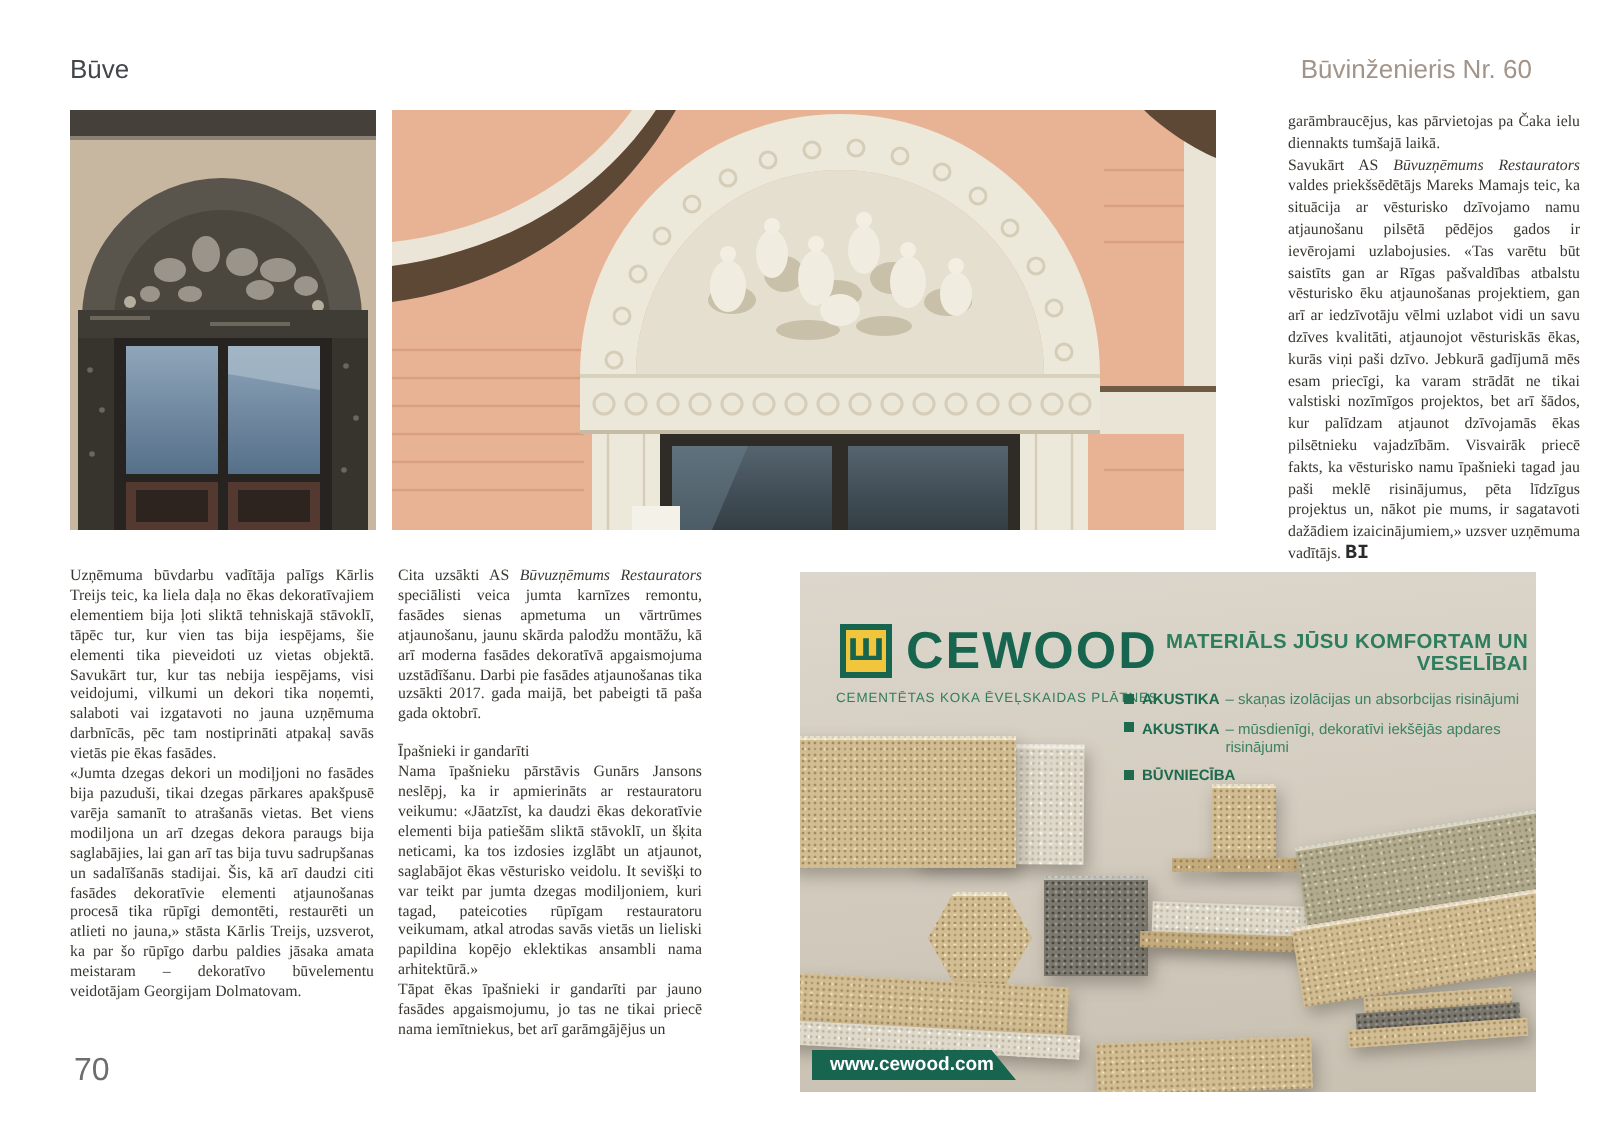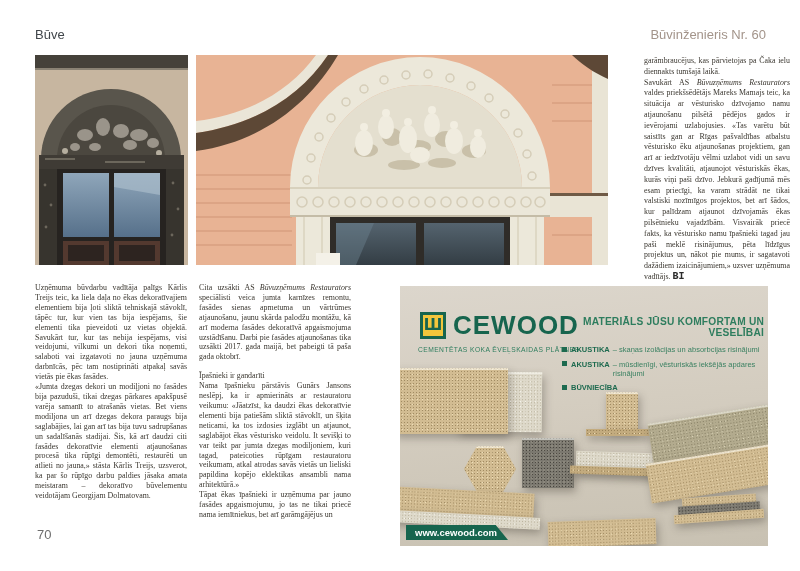--- a/index.html
+++ b/index.html
@@ -25,21 +25,21 @@
   .col { position:absolute; text-align:justify; color:#3a362f; font-size:7.9px; line-height:9.9px; }
   .col p { margin:0; }
   .col-left  { left:35px;  top:283px; width:152px; }
   .col-mid   { left:199px; top:283px; width:152px; }
   .col-right { left:620px; top:56px;  width:146px; line-height:10.8px;margin-left:24px; }
   .subhead { font-weight:normal; margin-top:9px !important; }
   .ital { font-style:italic; }
   .endmark { font-family:Liberation Mono, monospace; font-weight:bold; color:#2b2b2b; font-size:10px; }
   .pagenum {
     position:absolute; left:37px; top:527px;
-    font-family:"Liberation Sans", sans-serif; font-size:13px; color:#6d6d6d;
+    font-family:"Liberation Sans", sans-serif; font-size:16px; color:#6d6d6d;
   }
   
   .ad {
     position:absolute; left:400px; top:286px; width:368px; height:260px;
     background:linear-gradient(175deg,#dcd6cc 0%, #d4cdc0 45%, #c8c1b2 100%);
     overflow:hidden; font-family:"Liberation Sans", sans-serif;
   }
   .ad-logo-row { position:absolute; left:20px; top:24px; display:flex; align-items:center; }
   .logo-mark {
     width:26px; height:27px; background:#f2c63c; border:3px solid #17654e;
@@ -286,21 +286,21 @@
 
   <div class="col col-left">
     <p>Uzņēmuma būvdarbu vadītāja palīgs Kārlis Treijs teic, ka liela daļa no ēkas dekoratīvajiem elementiem bija ļoti sliktā tehniskajā stāvoklī, tāpēc tur, kur vien tas bija iespējams, šie elementi tika pieveidoti uz vietas objektā. Savukārt tur, kur tas nebija iespējams, visi veidojumi, vilkumi un dekori tika noņemti, salaboti vai izgatavoti no jauna uzņēmuma darbnīcās, pēc tam nostiprināti atpakaļ savās vietās pie ēkas fasādes.</p>
     <p>«Jumta dzegas dekori un modiļjoni no fasādes bija pazuduši, tikai dzegas pārkares apakšpusē varēja samanīt to atrašanās vietas. Bet viens modiljona un arī dzegas dekora paraugs bija saglabājies, lai gan arī tas bija tuvu sadrupšanas un sadalīšanās stadijai. Šis, kā arī daudzi citi fasādes dekoratīvie elementi atjaunošanas procesā tika rūpīgi demontēti, restaurēti un atlieti no jauna,» stāsta Kārlis Treijs, uzsverot, ka par šo rūpīgo darbu paldies jāsaka amata meistaram – dekoratīvo būvelementu veidotājam Georgijam Dolmatovam.</p>
   </div>
 
   <div class="col col-mid">
     <p><span>Cita uzsākti AS </span><span class="ital">Būvuzņēmums Restaurators</span><span> speciālisti veica jumta karnīzes remontu, fasādes sienas apmetuma un vārtrūmes atjaunošanu, jaunu skārda palodžu montāžu, kā arī moderna fasādes dekoratīvā apgaismojuma uzstādīšanu. Darbi pie fasādes atjaunošanas tika uzsākti 2017. gada maijā, bet pabeigti tā paša gada oktobrī.</span></p>
     <p class="subhead">Īpašnieki ir gandarīti</p>
     <p>Nama īpašnieku pārstāvis Gunārs Jansons neslēpj, ka ir apmierināts ar restauratoru veikumu: «Jāatzīst, ka daudzi ēkas dekoratīvie elementi bija patiešām sliktā stāvoklī, un šķita neticami, ka tos izdosies izglābt un atjaunot, saglabājot ēkas vēsturisko veidolu. It sevišķi to var teikt par jumta dzegas modiljoniem, kuri tagad, pateicoties rūpīgam restauratoru veikumam, atkal atrodas savās vietās un lieliski papildina kopējo eklektikas ansambli nama arhitektūrā.»</p>
-    <p>Tāpat ēkas īpašnieki ir uzņēmuma par jauno fasādes apgaismojumu, jo tas ne tikai priecē nama iemītniekus, bet arī garāmgājējus un</p>
+    <p>Tāpat ēkas īpašnieki ir gandarīti par jauno fasādes apgaismojumu, jo tas ne tikai priecē nama iemītniekus, bet arī garāmgājējus un</p>
   </div>
 
   <div class="ad">
 
     <div class="panel sp-cream edge-lit" style="left:58px;top:86px;width:84px;height:60px;transform:rotate(.5deg);"></div>
     <div class="panel sp-tan edge-lit" style="left:-6px;top:82px;width:114px;height:66px;"></div>
     <div class="panel sp-tan edge-lit" style="left:206px;top:106px;width:32px;height:40px;"></div>
     <div class="panel sp-tan" style="left:186px;top:143px;width:64px;height:7px;background-color:#c3ab7e;"></div>
     <div class="panel sp-tan p-hex edge-lit" style="left:64px;top:160px;width:52px;height:46px;"></div>
     <div class="panel sp-gray edge-lit" style="left:122px;top:152px;width:52px;height:50px;"></div>
@@ -326,21 +326,21 @@
     <div class="ad-headline">MATERIĀLS JŪSU KOMFORTAM UN VESELĪBAI</div>
     <div class="ad-bullets">
       <div class="ad-bullet">
         <span class="bullet-sq"></span>
         <span class="bullet-term">AKUSTIKA</span>
         <span>– skaņas izolācijas un absorbcijas risinājumi</span>
       </div>
       <div class="ad-bullet">
         <span class="bullet-sq"></span>
         <span class="bullet-term">AKUSTIKA</span>
-        <span>– mūsdienīgi, vēsturiskās iekšējās apdares risinājumi</span>
+        <span>– mūsdienīgi, dekoratīvi iekšējās apdares risinājumi</span>
       </div>
       <div class="ad-bullet">
         <span class="bullet-sq"></span>
         <span class="bullet-term">BŪVNIECĪBA</span>
       </div>
     </div>
 
     <div class="ad-banner">www.cewood.com</div>
   </div>
 

